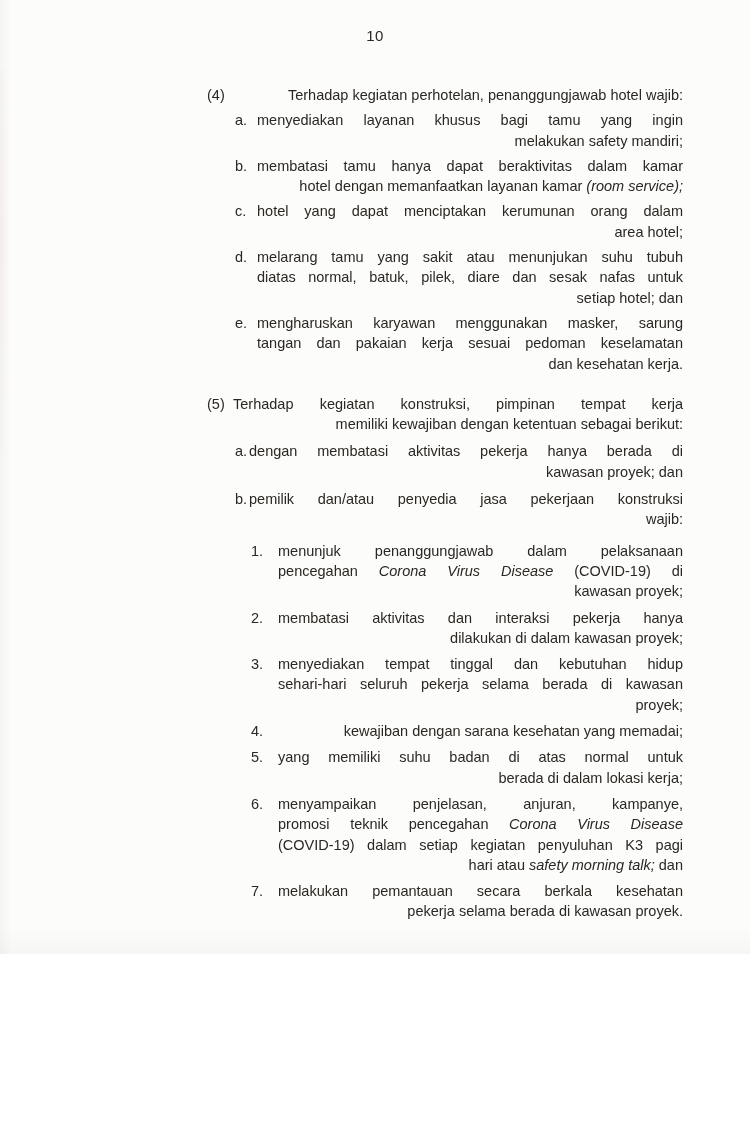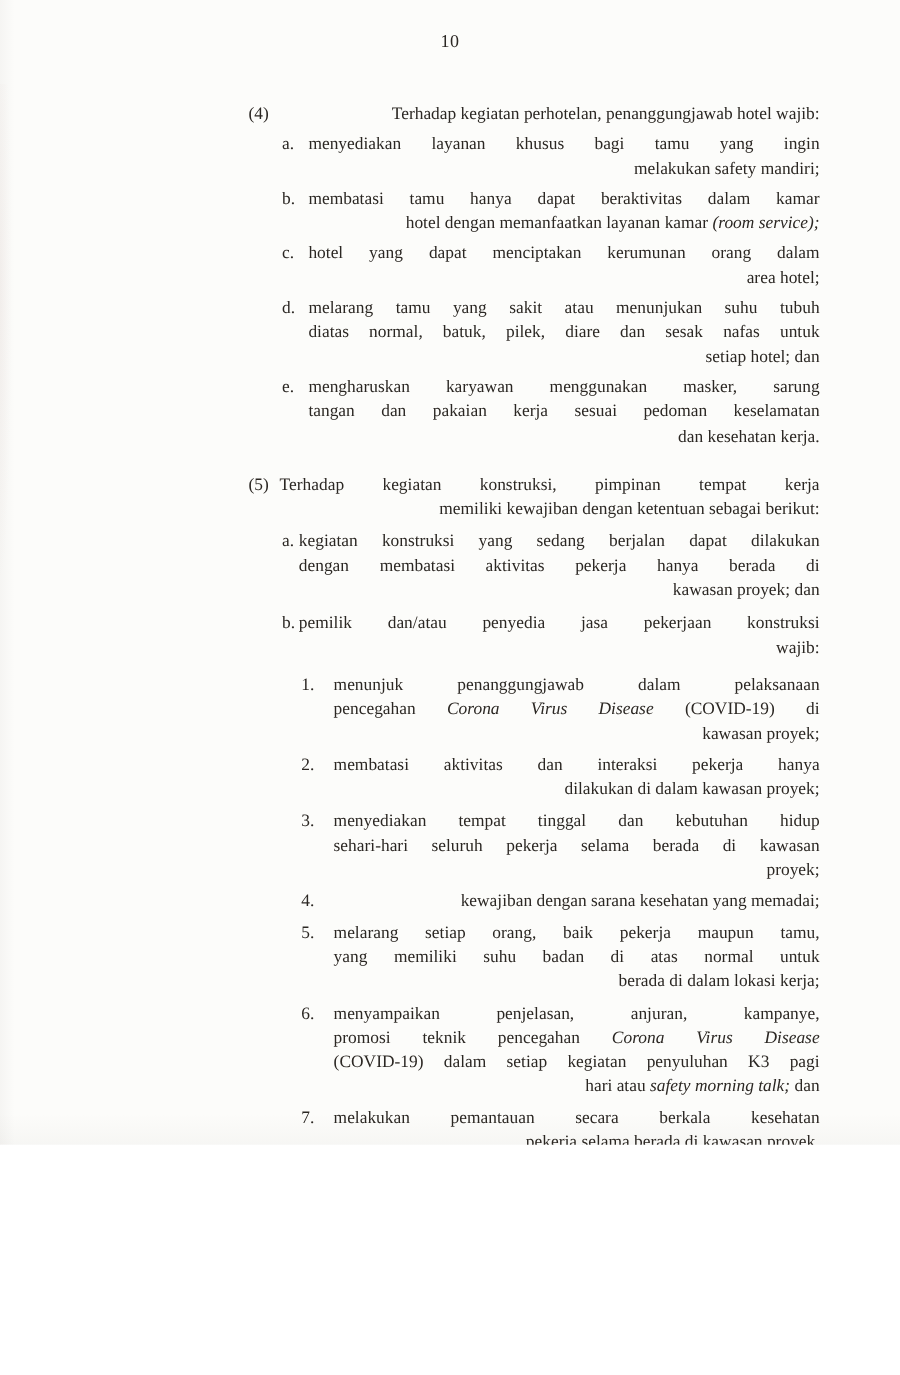--- a/index.html
+++ b/index.html
@@ -2,21 +2,21 @@
 <html><head>
 <meta charset="utf-8">
 <style>
   html, body { margin: 0; padding: 0; }
   .page {
     position: relative;
     width: 750px;
     height: 954px;
     background: #fcfcfa;
     overflow: hidden;
-    font-family: Liberation Serif, serif;
+    font-family: Liberation Sans, sans-serif;
     color: #2b2723;
     font-size: 14.5px;
     -webkit-font-smoothing: antialiased;
   }
   
   .edge-left {
     position: absolute; left: 0; top: 0; width: 12px; height: 100%;
     background: linear-gradient(to right, rgba(120,110,105,0.05), rgba(0,0,0,0));
     pointer-events: none;
   }
@@ -106,21 +106,20 @@
         <div class="line j"><span>tangan dan pakaian kerja sesuai pedoman keselamatan</span></div>
         <div class="line"><span>dan kesehatan kerja.</span></div>
       </div>
       <div class="para l1">
         <span class="marker">(5)</span>
         <div class="line j"><span>Terhadap kegiatan konstruksi, pimpinan tempat kerja</span></div>
         <div class="line"><span>memiliki kewajiban dengan ketentuan sebagai berikut:</span></div>
       </div>
       <div class="para l2b">
         <span class="marker">a.</span>
-        <div class="line j"><span>kegiatan konstruksi yang sedang berjalan dapat dilakukan</span></div>
         <div class="line j"><span>dengan membatasi aktivitas pekerja hanya berada di</span></div>
         <div class="line"><span>kawasan proyek; dan</span></div>
       </div>
       <div class="para l2b">
         <span class="marker">b.</span>
         <div class="line j"><span>pemilik dan/atau penyedia jasa pekerjaan konstruksi</span></div>
         <div class="line"><span>wajib:</span></div>
       </div>
       <div class="para l3">
         <span class="marker">1.</span>
@@ -138,21 +137,20 @@
         <div class="line j"><span>menyediakan tempat tinggal dan kebutuhan hidup</span></div>
         <div class="line j"><span>sehari-hari seluruh pekerja selama berada di kawasan</span></div>
         <div class="line"><span>proyek;</span></div>
       </div>
       <div class="para l3">
         <span class="marker">4.</span>
         <div class="line"><span>kewajiban dengan sarana kesehatan yang memadai;</span></div>
       </div>
       <div class="para l3">
         <span class="marker">5.</span>
-        <div class="line j"><span>melarang setiap orang, baik pekerja maupun tamu,</span></div>
         <div class="line j"><span>yang memiliki suhu badan di atas normal untuk</span></div>
         <div class="line"><span>berada di dalam lokasi kerja;</span></div>
       </div>
       <div class="para l3">
         <span class="marker">6.</span>
         <div class="line j"><span>menyampaikan penjelasan, anjuran, kampanye,</span></div>
         <div class="line j"><span>promosi teknik pencegahan </span><i>Corona Virus Disease</i></div>
         <div class="line j"><span>(COVID-19) dalam setiap kegiatan penyuluhan K3 pagi</span></div>
         <div class="line"><span>hari atau </span><i>safety morning talk;</i><span> dan</span></div>
       </div>

